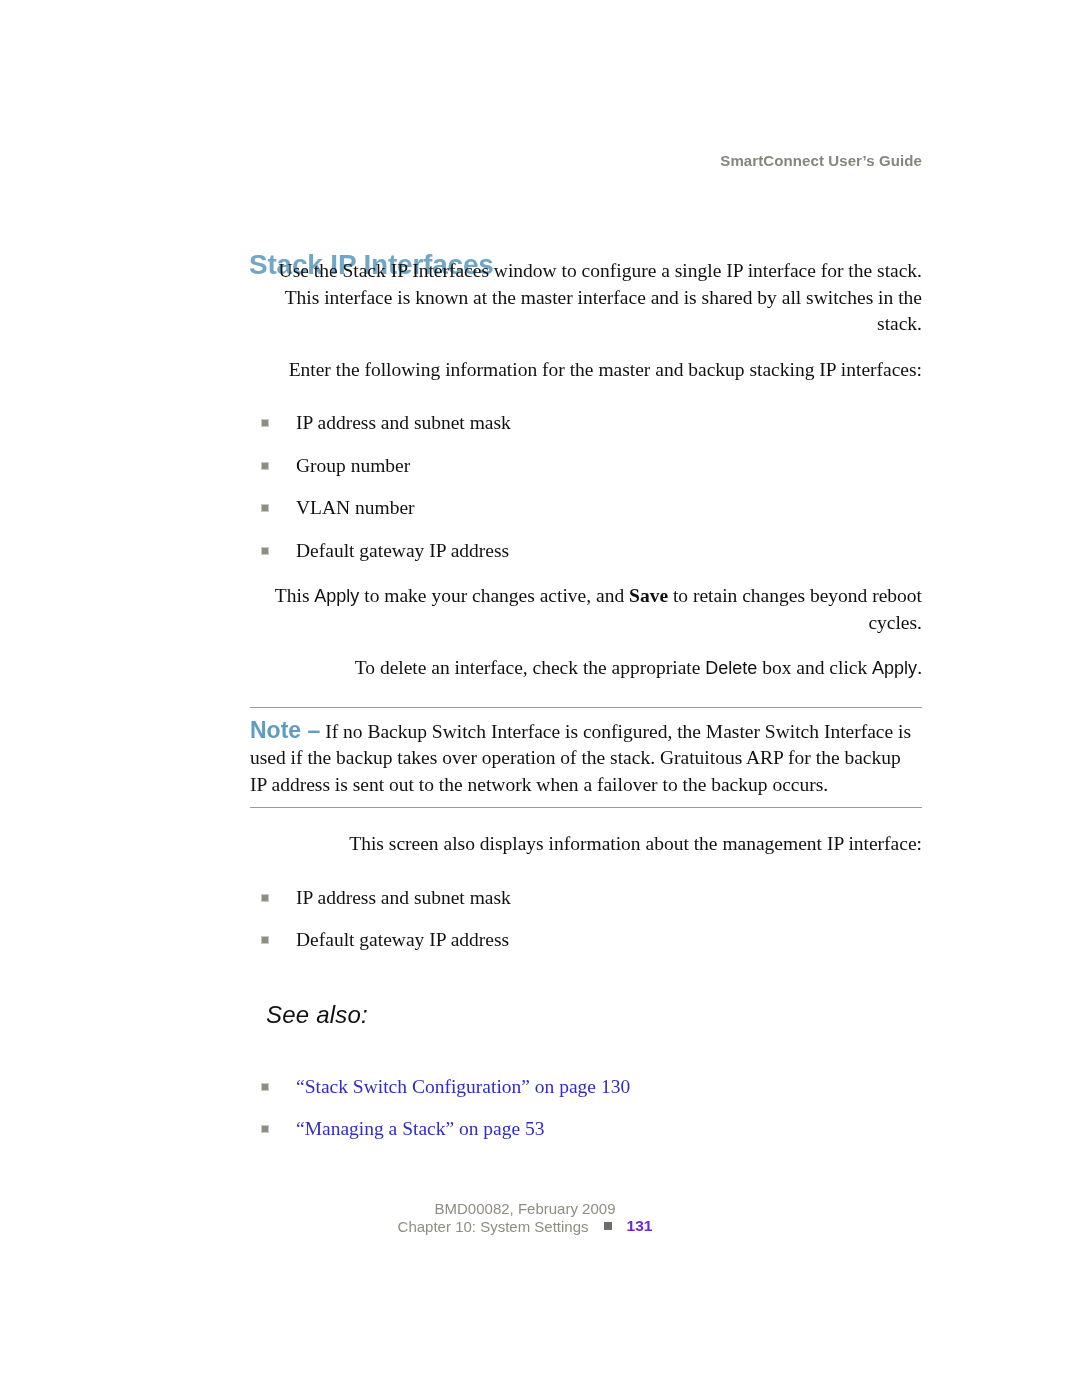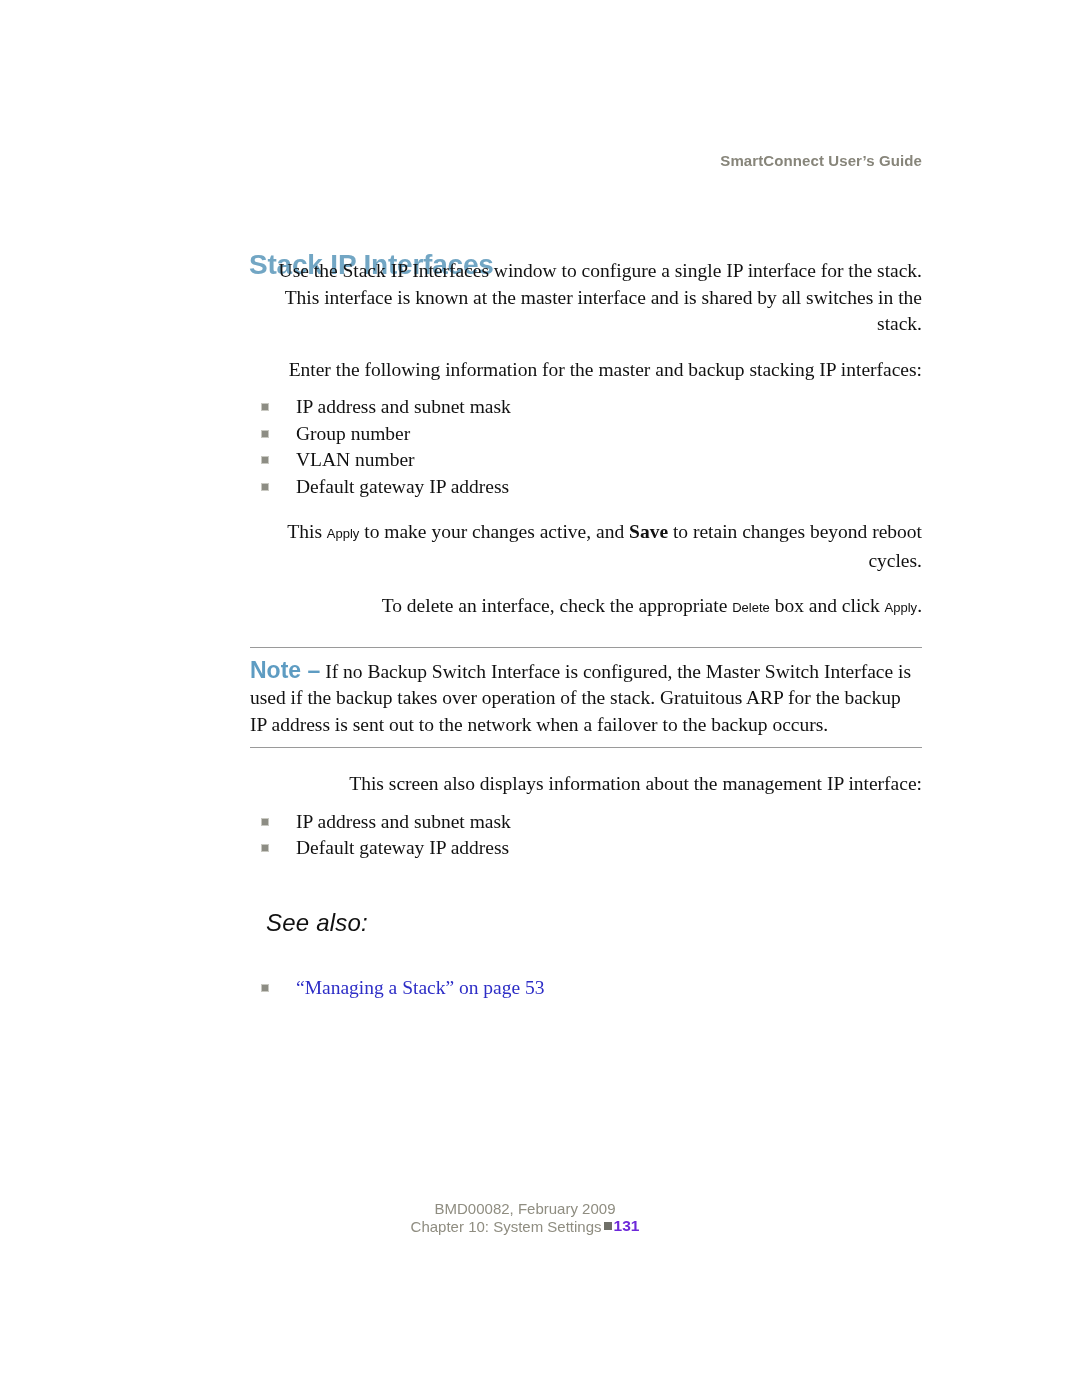--- a/index.html
+++ b/index.html
@@ -56,38 +56,39 @@
     font-size: 19.5px;
     line-height: 26.5px;
     color: #111111;
     text-align: right;
   }
   .gap-para { height: 19px; }
   .gap-small { height: 11px; }
 
   .ui-term {
     font-family: "Liberation Sans", sans-serif;
-    font-size: 13px;
+    font-size: 18px;
     margin-top: 12px;
   }
   .bold-term { font-weight: bold; }
 
   
   ul.bullets {
     list-style: none;
     margin: 0;
     padding: 0;
   }
   ul.bullets li {
     position: relative;
     padding-left: 46px;
     font-size: 19.5px;
     line-height: 26.5px;
     color: #111111;
     margin-bottom: 0px;
+    margin-top: 16px;
   }
   ul.bullets li .marker {
     position: absolute;
     left: 11px;
     top: 9px;
     width: 8px;
     height: 8px;
     background: #8d8d84;
     border: 1px solid #c9c9c2;
     box-sizing: border-box;
@@ -143,21 +144,21 @@
     font-size: 15px;
     color: #8f8d81;
     display: flex;
     justify-content: space-between;
     align-items: center;
     flex-direction: column;
   }
   .footer-right {
     display: flex;
     align-items: center;
-    gap: 2px;
+    gap: 15px;
   }
   .footer-sep {
     display: inline-block;
     width: 8px;
     height: 8px;
     background: #6f6f68;
     position: relative;
     top: 0px;
   }
   .footer-page {
@@ -237,20 +238,21 @@
 
     <div style="height:31px"></div>
 
     <h2 class="see-also-head">See also:</h2>
 
     <div style="height:13px"></div>
 
     <ul class="bullets links">
       <li>
         <span class="marker"></span>
+        <span class="txt">“Stack Switch Configuration” on page 130</span>
       </li>
       <li>
         <span class="marker"></span>
         <span class="txt">“Managing a Stack” on page 53</span>
       </li>
     </ul>
 
   </div>
 
   <div class="footer">

